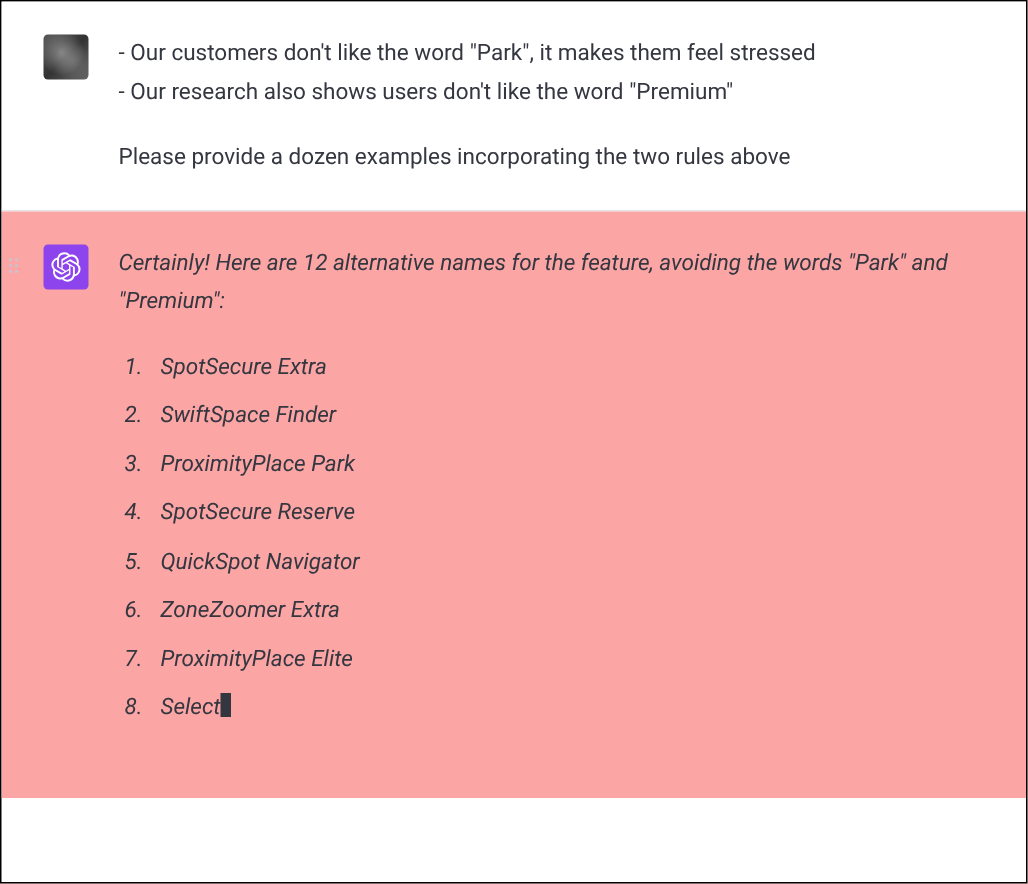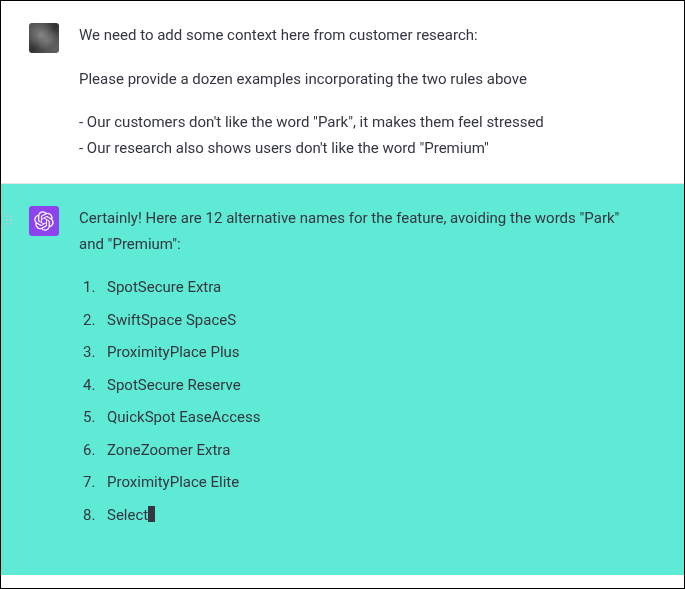--- a/index.html
+++ b/index.html
@@ -18,22 +18,23 @@
     .message {
       display: flex;
       padding: 22px 28px;
       gap: 20px;
     }
     .user-message {
       background: #ffffff;
       border-bottom: 1px solid #e5e5e5;
     }
     .assistant-message {
-      background: #5eead4;
+      background: #fca5a5;
       padding-bottom: 40px;
+      font-style: italic;
     }
     .avatar {
       width: 30px;
       height: 30px;
       flex-shrink: 0;
       border-radius: 3px;
       overflow: hidden;
     }
     .avatar-user {
       background: linear-gradient(135deg, #555 0%, #333 50%, #666 100%);
@@ -114,26 +115,25 @@
     .handle-assistant {
       top: 30px;
     }
   </style>
 </head>
 <body>
 
 <div class="message user-message">
   <div class="avatar avatar-user"></div>
   <div class="content">
-    <p>We need to add some context here from customer research:</p>
-    <p>Please provide a dozen examples incorporating the two rules above</p>
     <p>
       <span>- Our customers don't like the word "Park", it makes them feel stressed</span><br>
       <span>- Our research also shows users don't like the word "Premium"</span>
     </p>
+    <p>Please provide a dozen examples incorporating the two rules above</p>
   </div>
 </div>
 
 <div class="assistant-wrapper">
   <div class="handle handle-assistant">
     <svg viewBox="0 0 6 10" width="6" height="10" fill="#c5c5d2">
       <circle cx="1" cy="1" r="1"></circle>
         <circle cx="5" cy="1" r="1"></circle>
       <circle cx="1" cy="5" r="1"></circle>
         <circle cx="5" cy="5" r="1"></circle>
@@ -144,23 +144,23 @@
   <div class="message assistant-message">
     <div class="avatar avatar-assistant">
       <svg viewBox="0 0 41 41" fill="none">
         <path d="M37.532 16.87a9.963 9.963 0 00-.856-8.184 10.078 10.078 0 00-10.855-4.835A9.964 9.964 0 0018.306.5a10.079 10.079 0 00-9.614 6.977 9.967 9.967 0 00-6.664 4.834 10.08 10.08 0 001.24 11.817 9.965 9.965 0 00.856 8.185 10.079 10.079 0 0010.855 4.835 9.965 9.965 0 007.516 3.35 10.078 10.078 0 009.617-6.981 9.967 9.967 0 006.663-4.834 10.079 10.079 0 00-1.243-11.813zM22.498 37.886a7.474 7.474 0 01-4.799-1.735c.061-.033.168-.091.237-.134l7.964-4.6a1.294 1.294 0 00.655-1.134V19.054l3.366 1.944a.12.12 0 01.066.092v9.299a7.505 7.505 0 01-7.49 7.496zM6.392 31.006a7.471 7.471 0 01-.894-5.023c.06.036.162.099.237.141l7.964 4.6a1.297 1.297 0 001.308 0l9.724-5.614v3.888a.12.12 0 01-.048.103l-8.051 4.649a7.504 7.504 0 01-10.24-2.744zM4.297 13.62A7.469 7.469 0 018.2 10.333c0 .068-.004.19-.004.274v9.201a1.294 1.294 0 00.654 1.132l9.723 5.614-3.366 1.944a.12.12 0 01-.114.01L7.04 23.856a7.504 7.504 0 01-2.743-10.237zm27.658 6.437l-9.724-5.615 3.367-1.943a.121.121 0 01.113-.01l8.052 4.648a7.498 7.498 0 01-1.158 13.528v-9.476a1.293 1.293 0 00-.65-1.132zm3.35-5.043c-.059-.037-.162-.099-.236-.141l-7.965-4.6a1.298 1.298 0 00-1.308 0l-9.723 5.614v-3.888a.12.12 0 01.048-.103l8.05-4.645a7.497 7.497 0 0111.135 7.763zm-21.063 6.929l-3.367-1.944a.12.12 0 01-.065-.092v-9.299a7.497 7.497 0 0112.293-5.756 6.94 6.94 0 00-.236.134l-7.965 4.6a1.294 1.294 0 00-.654 1.132l-.006 11.225zm1.829-3.943l4.33-2.501 4.332 2.5v5l-4.331 2.5-4.331-2.5V18z" fill="white"></path>
       </svg>
     </div>
     <div class="content">
       <p class="intro">Certainly! Here are 12 alternative names for the feature, avoiding the words "Park" and "Premium":</p>
       <ol>
         <li><span>SpotSecure Extra</span></li>
-        <li><span>SwiftSpace SpaceS</span></li>
-        <li><span>ProximityPlace Plus</span></li>
+        <li><span>SwiftSpace Finder</span></li>
+        <li><span>ProximityPlace Park</span></li>
         <li><span>SpotSecure Reserve</span></li>
-        <li><span>QuickSpot EaseAccess</span></li>
+        <li><span>QuickSpot Navigator</span></li>
         <li><span>ZoneZoomer Extra</span></li>
         <li><span>ProximityPlace Elite</span></li>
         <li><span>Select</span><span class="cursor"></span></li>
       </ol>
     </div>
   </div>
 </div>
 
 </body></html>

